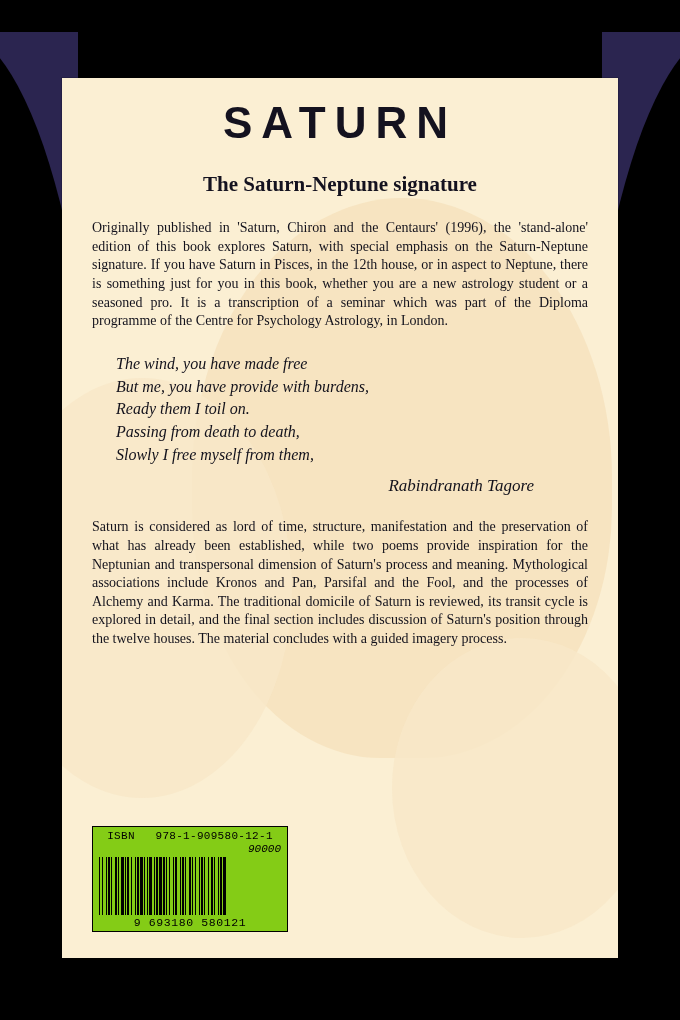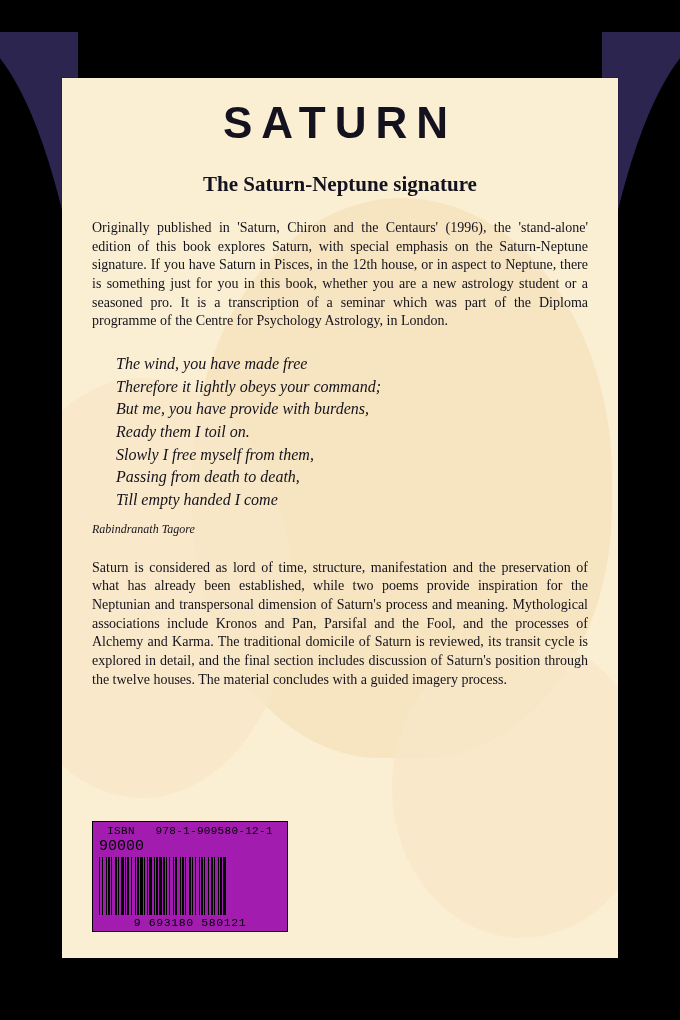--- a/index.html
+++ b/index.html
@@ -153,22 +153,23 @@
     margin: 22px 0 0 24px;
     font-family: "Liberation Serif", serif;
     font-style: italic;
     font-size: 16px;
     line-height: 1.42;
     color: #13121c;
   }
   #poem-attribution {
     font-family: "Liberation Serif", serif;
     font-style: italic;
-    font-size: 12px;
+    font-size: 17px;
     color: #13121c;
+    text-align: right;
     margin: 10px 54px 0 0;
   }
 
   
   #footer-row {
     position: absolute;
     left: 0;
     bottom: 26px;
     width: 556px;
     z-index: 3;
@@ -195,39 +196,41 @@
     font-weight: bold;
     font-size: 21px;
     letter-spacing: 1px;
     line-height: 1.15;
     color: #13121c;
   }
   #publisher-name .line2 { display: block; }
 
   
   #barcode-box {
-    background: #a21caf;
+    background: #84cc16;
     border: 1px solid #000000;
     width: 196px;
     padding: 3px 6px 2px 6px;
     box-sizing: border-box;
   }
   #isbn-line {
     font-family: "Liberation Mono", monospace;
     font-size: 11px;
     letter-spacing: 0.3px;
     text-align: center;
     color: #000;
     white-space: nowrap;
   }
   #price-code {
     font-family: "Liberation Mono", monospace;
-    font-size: 15px;
+    font-size: 11px;
+    text-align: right;
     color: #000;
     margin-top: 1px;
+    font-style: italic;
   }
   #barcode-bars {
     height: 58px;
     margin-top: 2px;
     display: flex;
     align-items: stretch;
     gap: 0;
   }
   #barcode-bars i {
     display: block;
@@ -264,26 +267,24 @@
 
     <div class="page-inner">
 
       <h1 id="main-title">SATURN</h1>
       <h3 id="tagline">The Saturn-Neptune signature</h3>
 
       <p class="body-paragraph">Originally published in 'Saturn, Chiron and the Centaurs' (1996), the 'stand-alone' edition of this book explores Saturn, with special emphasis on the Saturn-Neptune signature. If you have Saturn in Pisces, in the 12th house, or in aspect to Neptune, there is something just for you in this book, whether you are a new astrology student or a seasoned pro. It is a transcription of a seminar which was part of the Diploma programme of the Centre for Psychology Astrology, in London.</p>
 
       <div id="poem-block">
         <div>The wind, you have made free</div>
-        <div>Therefore it lightly obeys your command;</div>
         <div>But me, you have provide with burdens,</div>
         <div>Ready them I toil on.</div>
+        <div>Passing from death to death,</div>
         <div>Slowly I free myself from them,</div>
-        <div>Passing from death to death,</div>
-        <div>Till empty handed I come</div>
       </div>
       <div id="poem-attribution">Rabindranath Tagore</div>
 
       <p class="body-paragraph">Saturn is considered as lord of time, structure, manifestation and the preservation of what has already been established, while two poems provide inspiration for the Neptunian and transpersonal dimension of Saturn's process and meaning. Mythological associations include Kronos and Pan, Parsifal and the Fool, and the processes of Alchemy and Karma. The traditional domicile of Saturn is reviewed, its transit cycle is explored in detail, and the final section includes discussion of Saturn's position through the twelve houses. The material concludes with a guided imagery process.</p>
 
     </div>
 
     <div id="footer-row">
 
 

